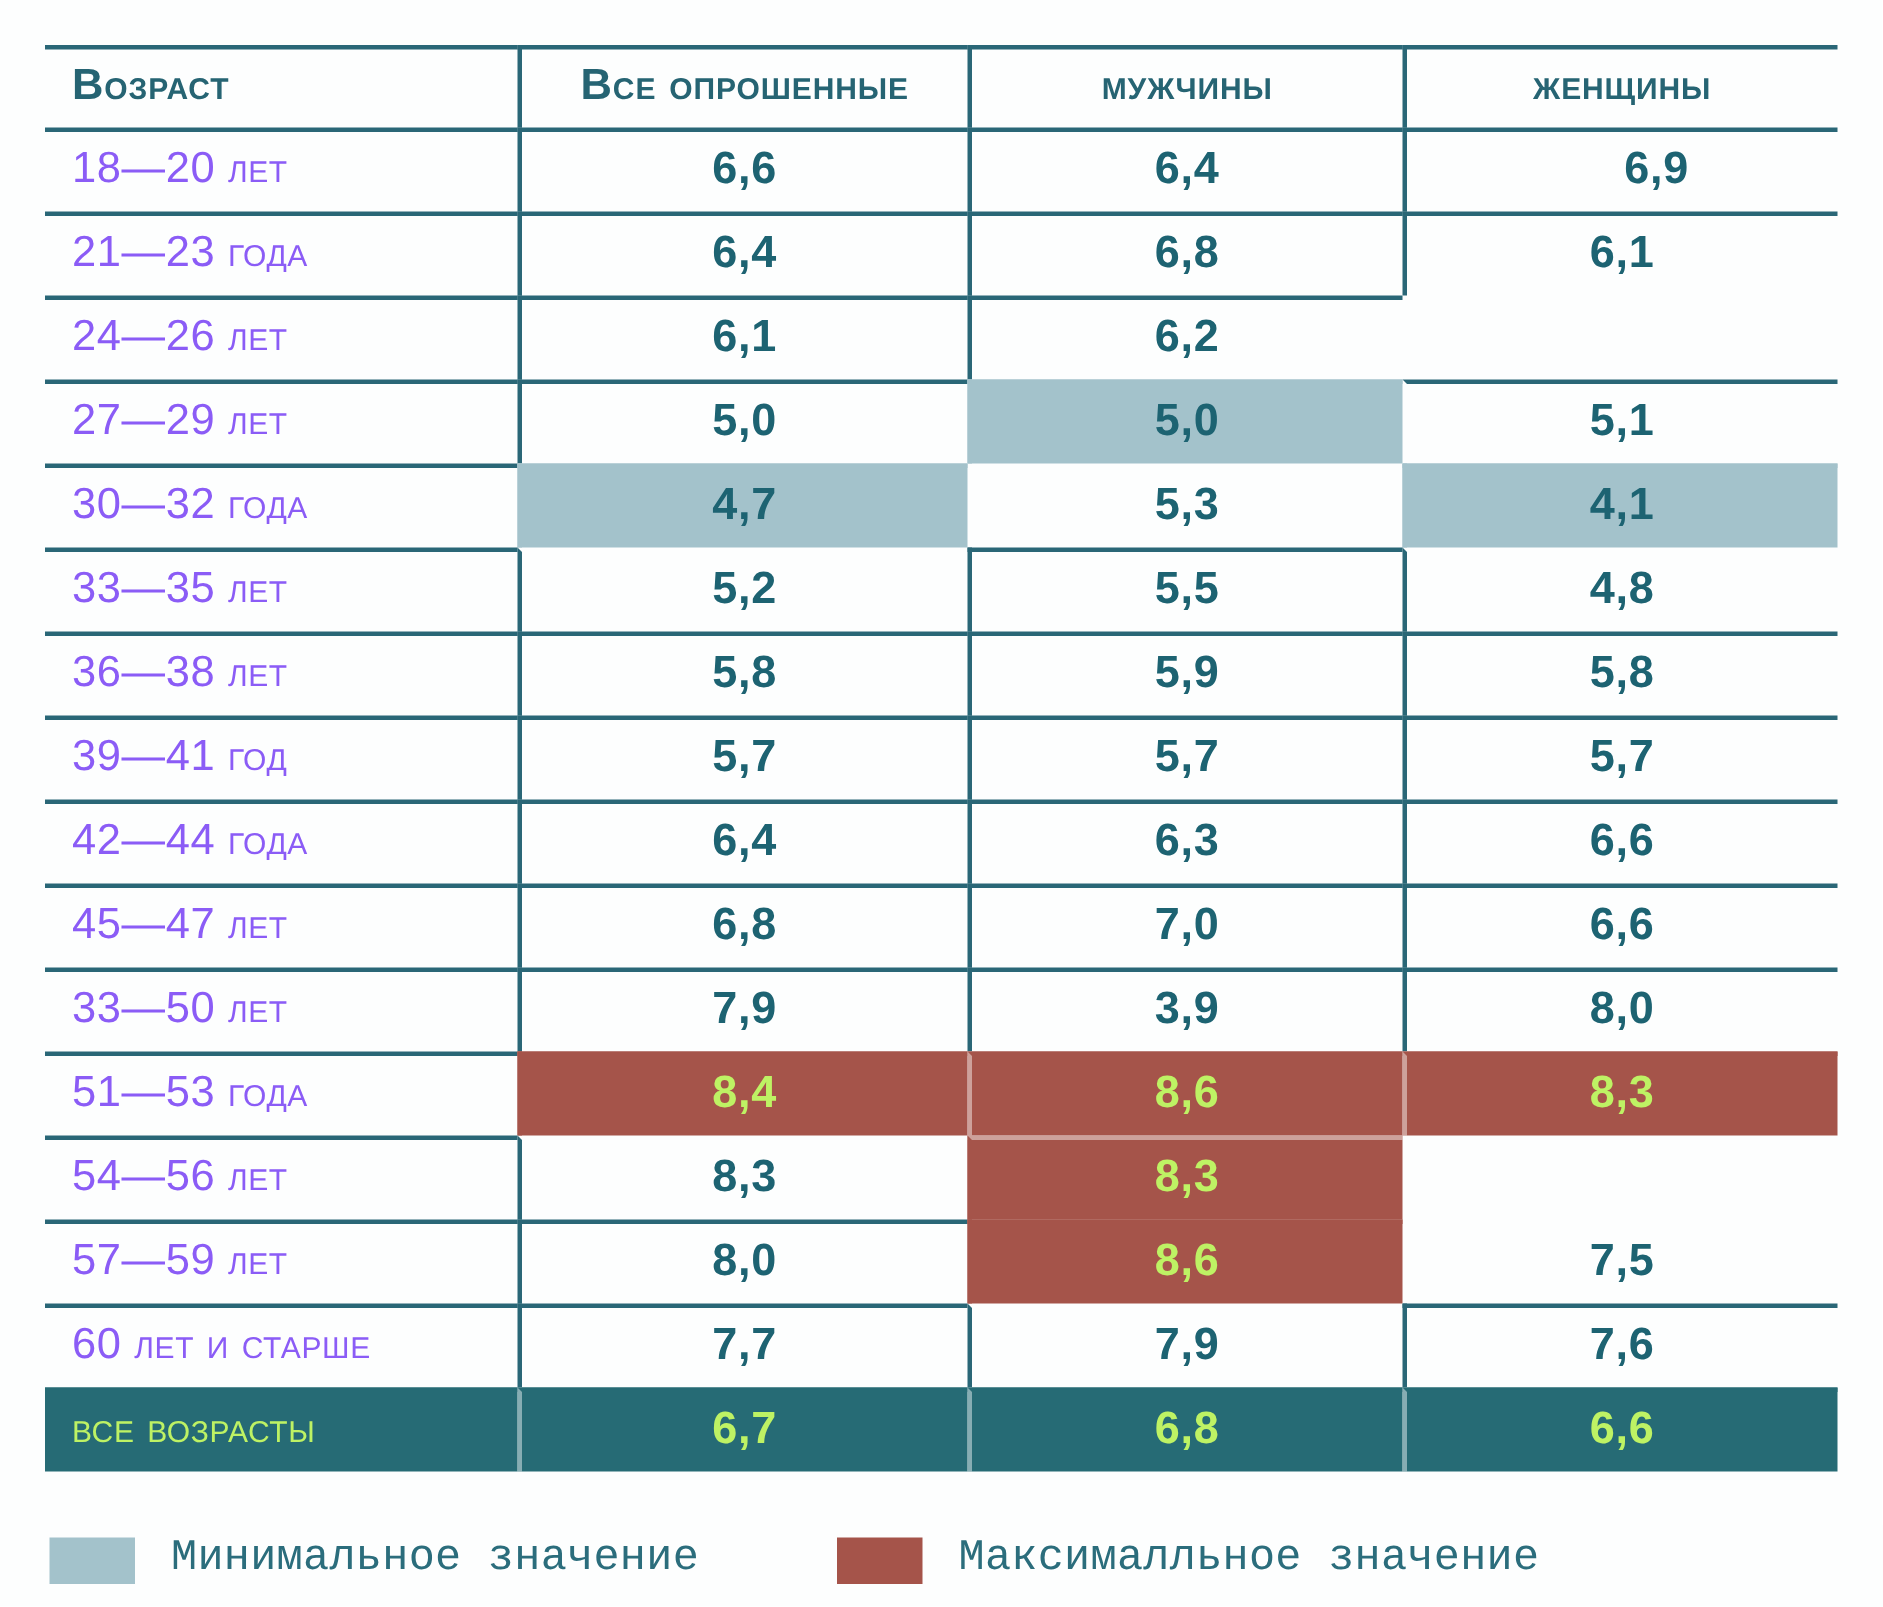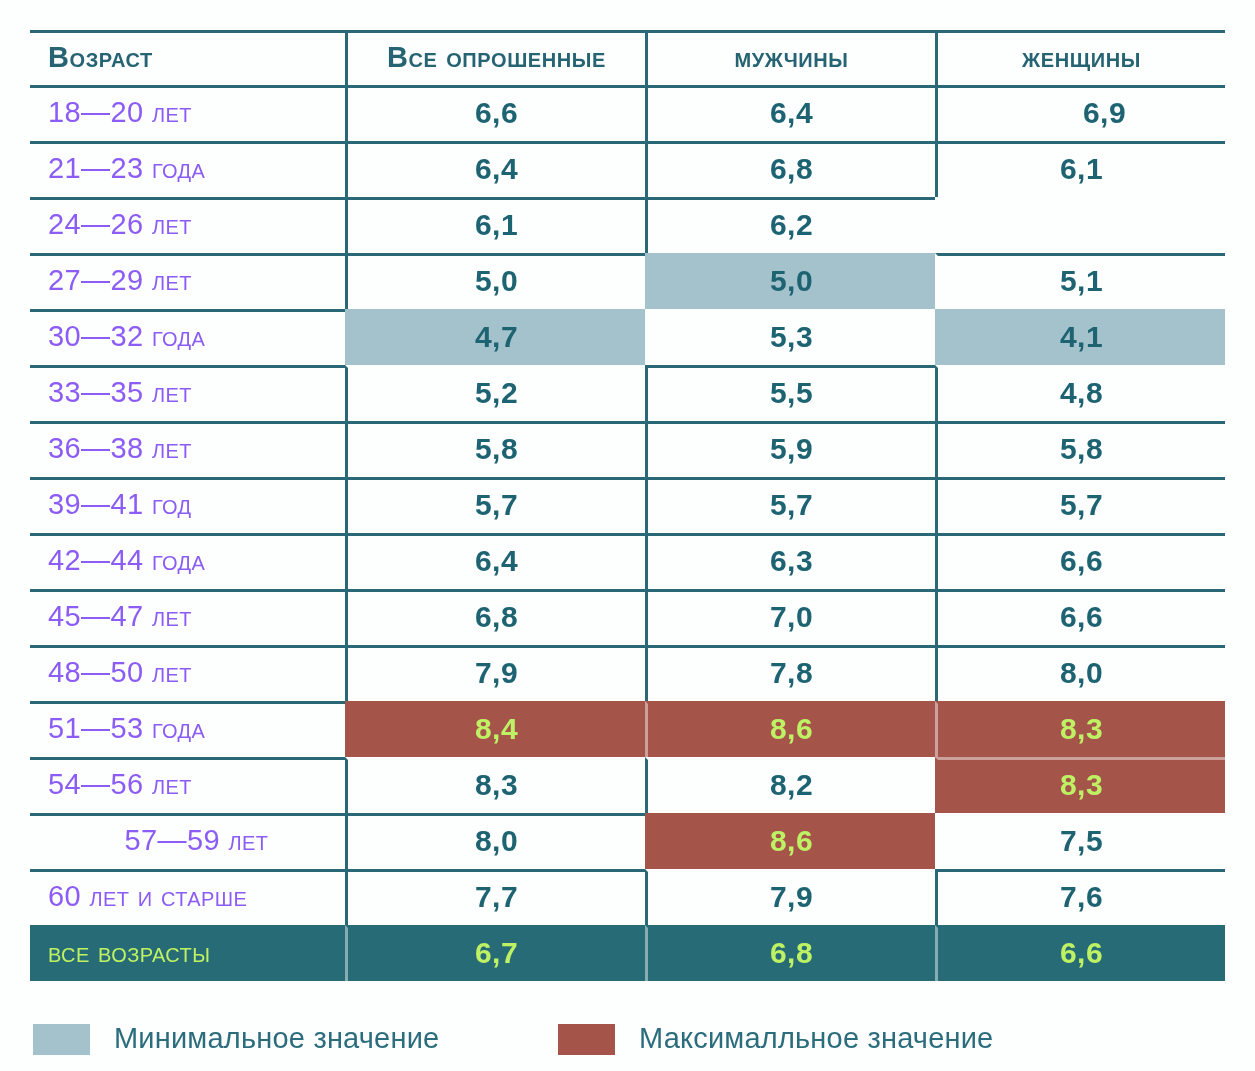--- a/index.html
+++ b/index.html
@@ -20,21 +20,21 @@
   .cell.c2{width:290px;justify-content:center;}
   .cell.c3{width:290px;justify-content:center;}
   .label{
     font-variant:small-caps;font-variant-caps:small-caps;
     font-size:29px;color:#8b5cf6;letter-spacing:.4px;line-height:1;
     padding-bottom:4px;
   }
   .hdr{font-weight:700;font-size:29px;color:#266473;letter-spacing:.6px;}
   .num{font-weight:700;font-size:30px;color:#1d6372;letter-spacing:.5px;line-height:1;padding-bottom:3px;}
   .on-dark .num,.on-dark .label{color:#bef264;}
-  .legend-item{position:absolute;top:1024px;display:flex;}
+  .legend-item{position:absolute;top:1024px;display:flex;align-items:center;font-family:Liberation Mono, monospace;}
   .legend-item.min{left:33px;}
   .legend-item.max{left:558px;}
   .swatch{width:57px;height:31px;margin-right:24px;flex:0 0 auto;}
   .legend-label{font-size:29px;color:#2b6d7c;letter-spacing:.2px;line-height:1;padding-bottom:4px;}
 </style>
 </head>
 <body>
 
 <div class="stage">
 
@@ -185,27 +185,27 @@
         </div>
         <div class="cell c2 v" style="border-top-color: rgb(42, 103, 119); border-left-color: rgb(42, 103, 119);">
           <span class="num">7,0</span>
         </div>
         <div class="cell c3 v" style="border-top-color: rgb(42, 103, 119); border-left-color: rgb(42, 103, 119);">
           <span class="num">6,6</span>
         </div>
       </div>
       <div class="row">
         <div class="cell c0" style="border-top-color: rgb(42, 103, 119);">
-          <span class="label">48—50 лет</span>
+          <span class="label">33—50 лет</span>
         </div>
         <div class="cell c1 v" style="border-top-color: rgb(42, 103, 119); border-left-color: rgb(42, 103, 119);">
           <span class="num">7,9</span>
         </div>
         <div class="cell c2 v" style="border-top-color: rgb(42, 103, 119); border-left-color: rgb(42, 103, 119);">
-          <span class="num">7,8</span>
+          <span class="num">3,9</span>
         </div>
         <div class="cell c3 v" style="border-top-color: rgb(42, 103, 119); border-left-color: rgb(42, 103, 119);">
           <span class="num">8,0</span>
         </div>
       </div>
       <div class="row">
         <div class="cell c0" style="border-top-color: rgb(42, 103, 119);">
           <span class="label">51—53 года</span>
         </div>
         <div class="cell c1 v on-dark" style="background: rgb(165, 84, 74); border-top-color: rgb(165, 84, 74); border-left-color: rgb(165, 84, 74);">
@@ -218,29 +218,26 @@
           <span class="num">8,3</span>
         </div>
       </div>
       <div class="row">
         <div class="cell c0" style="border-top-color: rgb(42, 103, 119);">
           <span class="label">54—56 лет</span>
         </div>
         <div class="cell c1 v" style="border-top-color: transparent; border-left-color: rgb(42, 103, 119);">
           <span class="num">8,3</span>
         </div>
-        <div class="cell c2 v" style="border-top-color: transparent; border-left-color: rgb(42, 103, 119);">
-          <span class="num">8,2</span>
-        </div>
         <div class="cell c3 v on-dark" style="background: rgb(165, 84, 74); border-top-color: rgba(255, 255, 255, 0.45); border-left-color: rgb(165, 84, 74);">
           <span class="num">8,3</span>
         </div>
       </div>
       <div class="row">
-        <div class="cell c0" style="border-top-color: rgb(42, 103, 119); justify-content: center;">
+        <div class="cell c0" style="border-top-color: rgb(42, 103, 119);">
           <span class="label">57—59 лет</span>
         </div>
         <div class="cell c1 v" style="border-top-color: rgb(42, 103, 119); border-left-color: rgb(42, 103, 119);">
           <span class="num">8,0</span>
         </div>
         <div class="cell c2 v on-dark" style="background: rgb(165, 84, 74); border-top-color: rgb(165, 84, 74); border-left-color: rgb(165, 84, 74);">
           <span class="num">8,6</span>
         </div>
         <div class="cell c3 v" style="border-top-color: transparent; border-left-color: transparent;">
           <span class="num">7,5</span>

